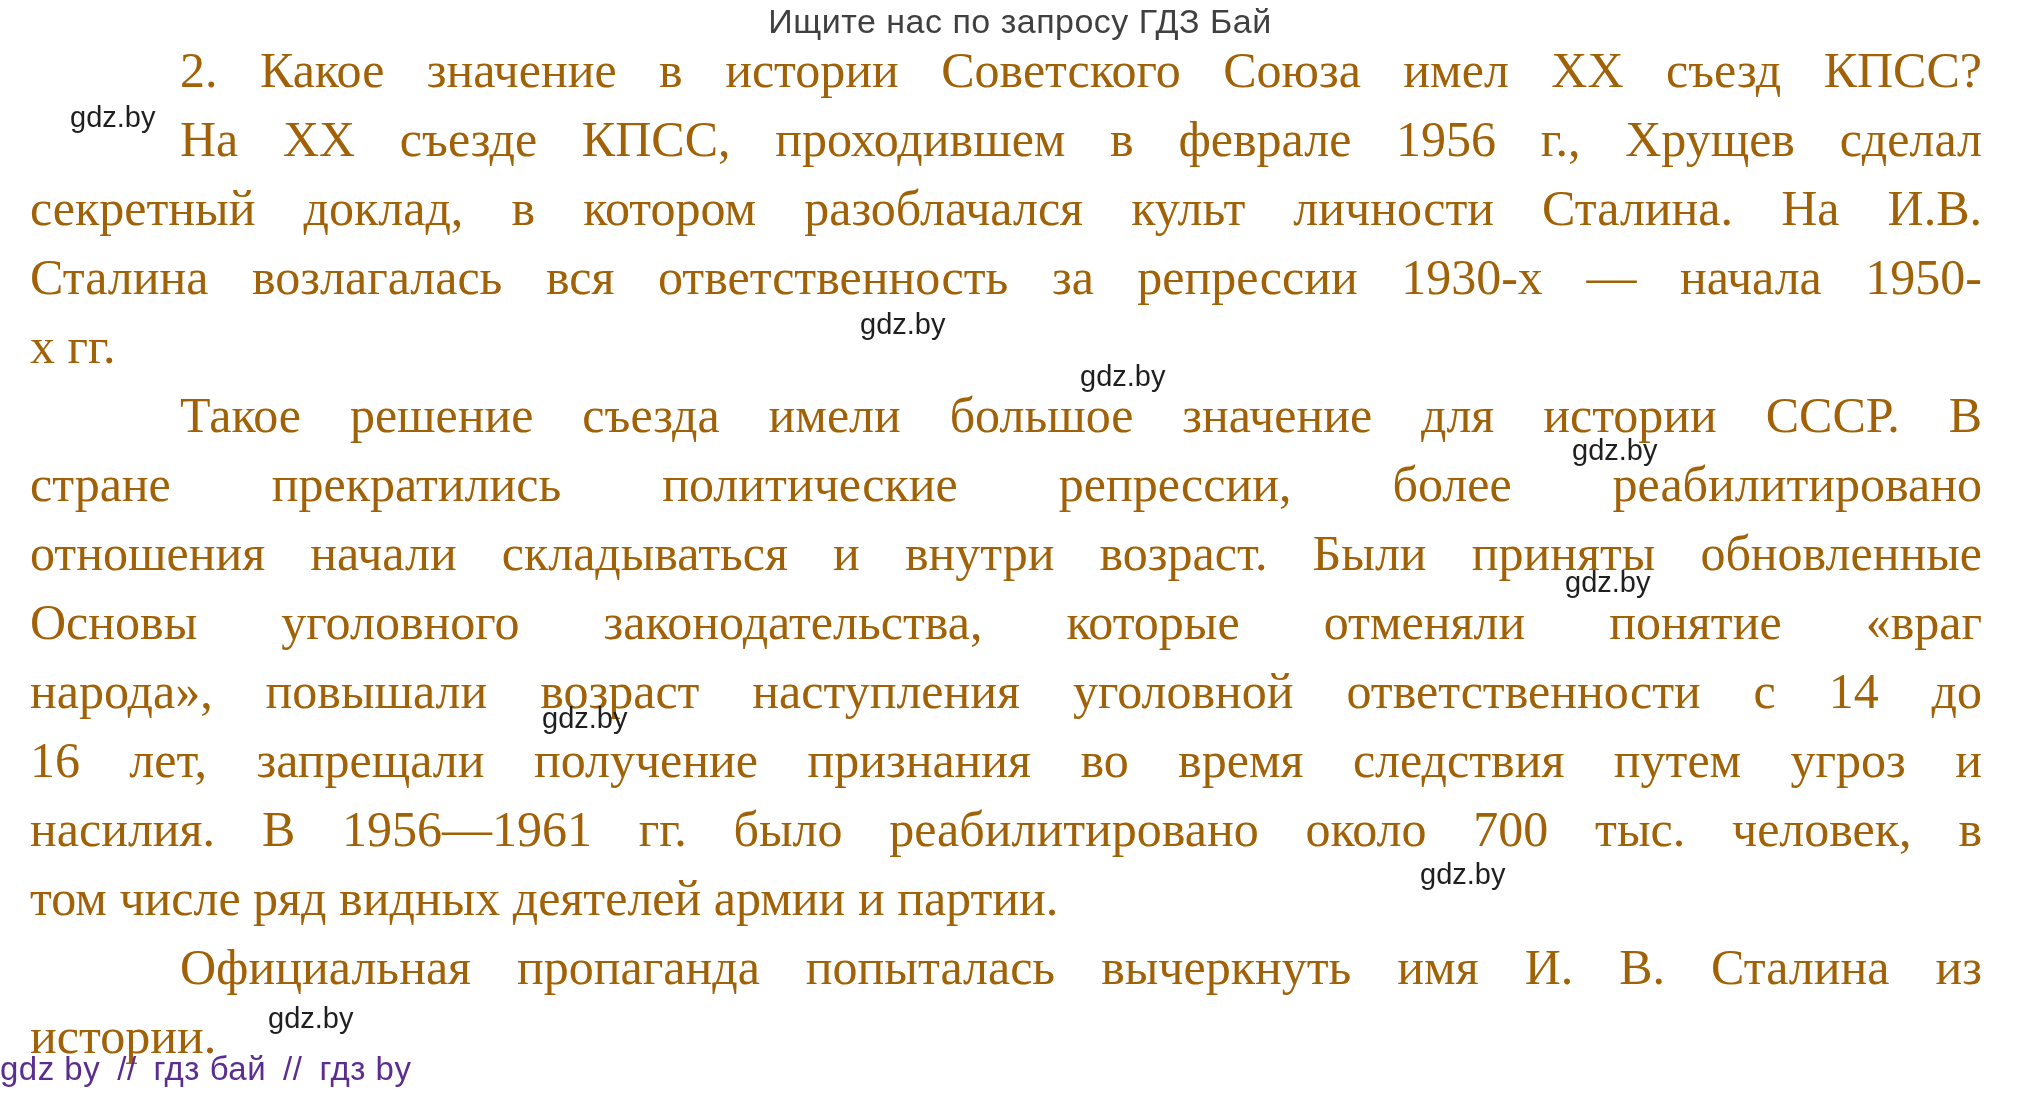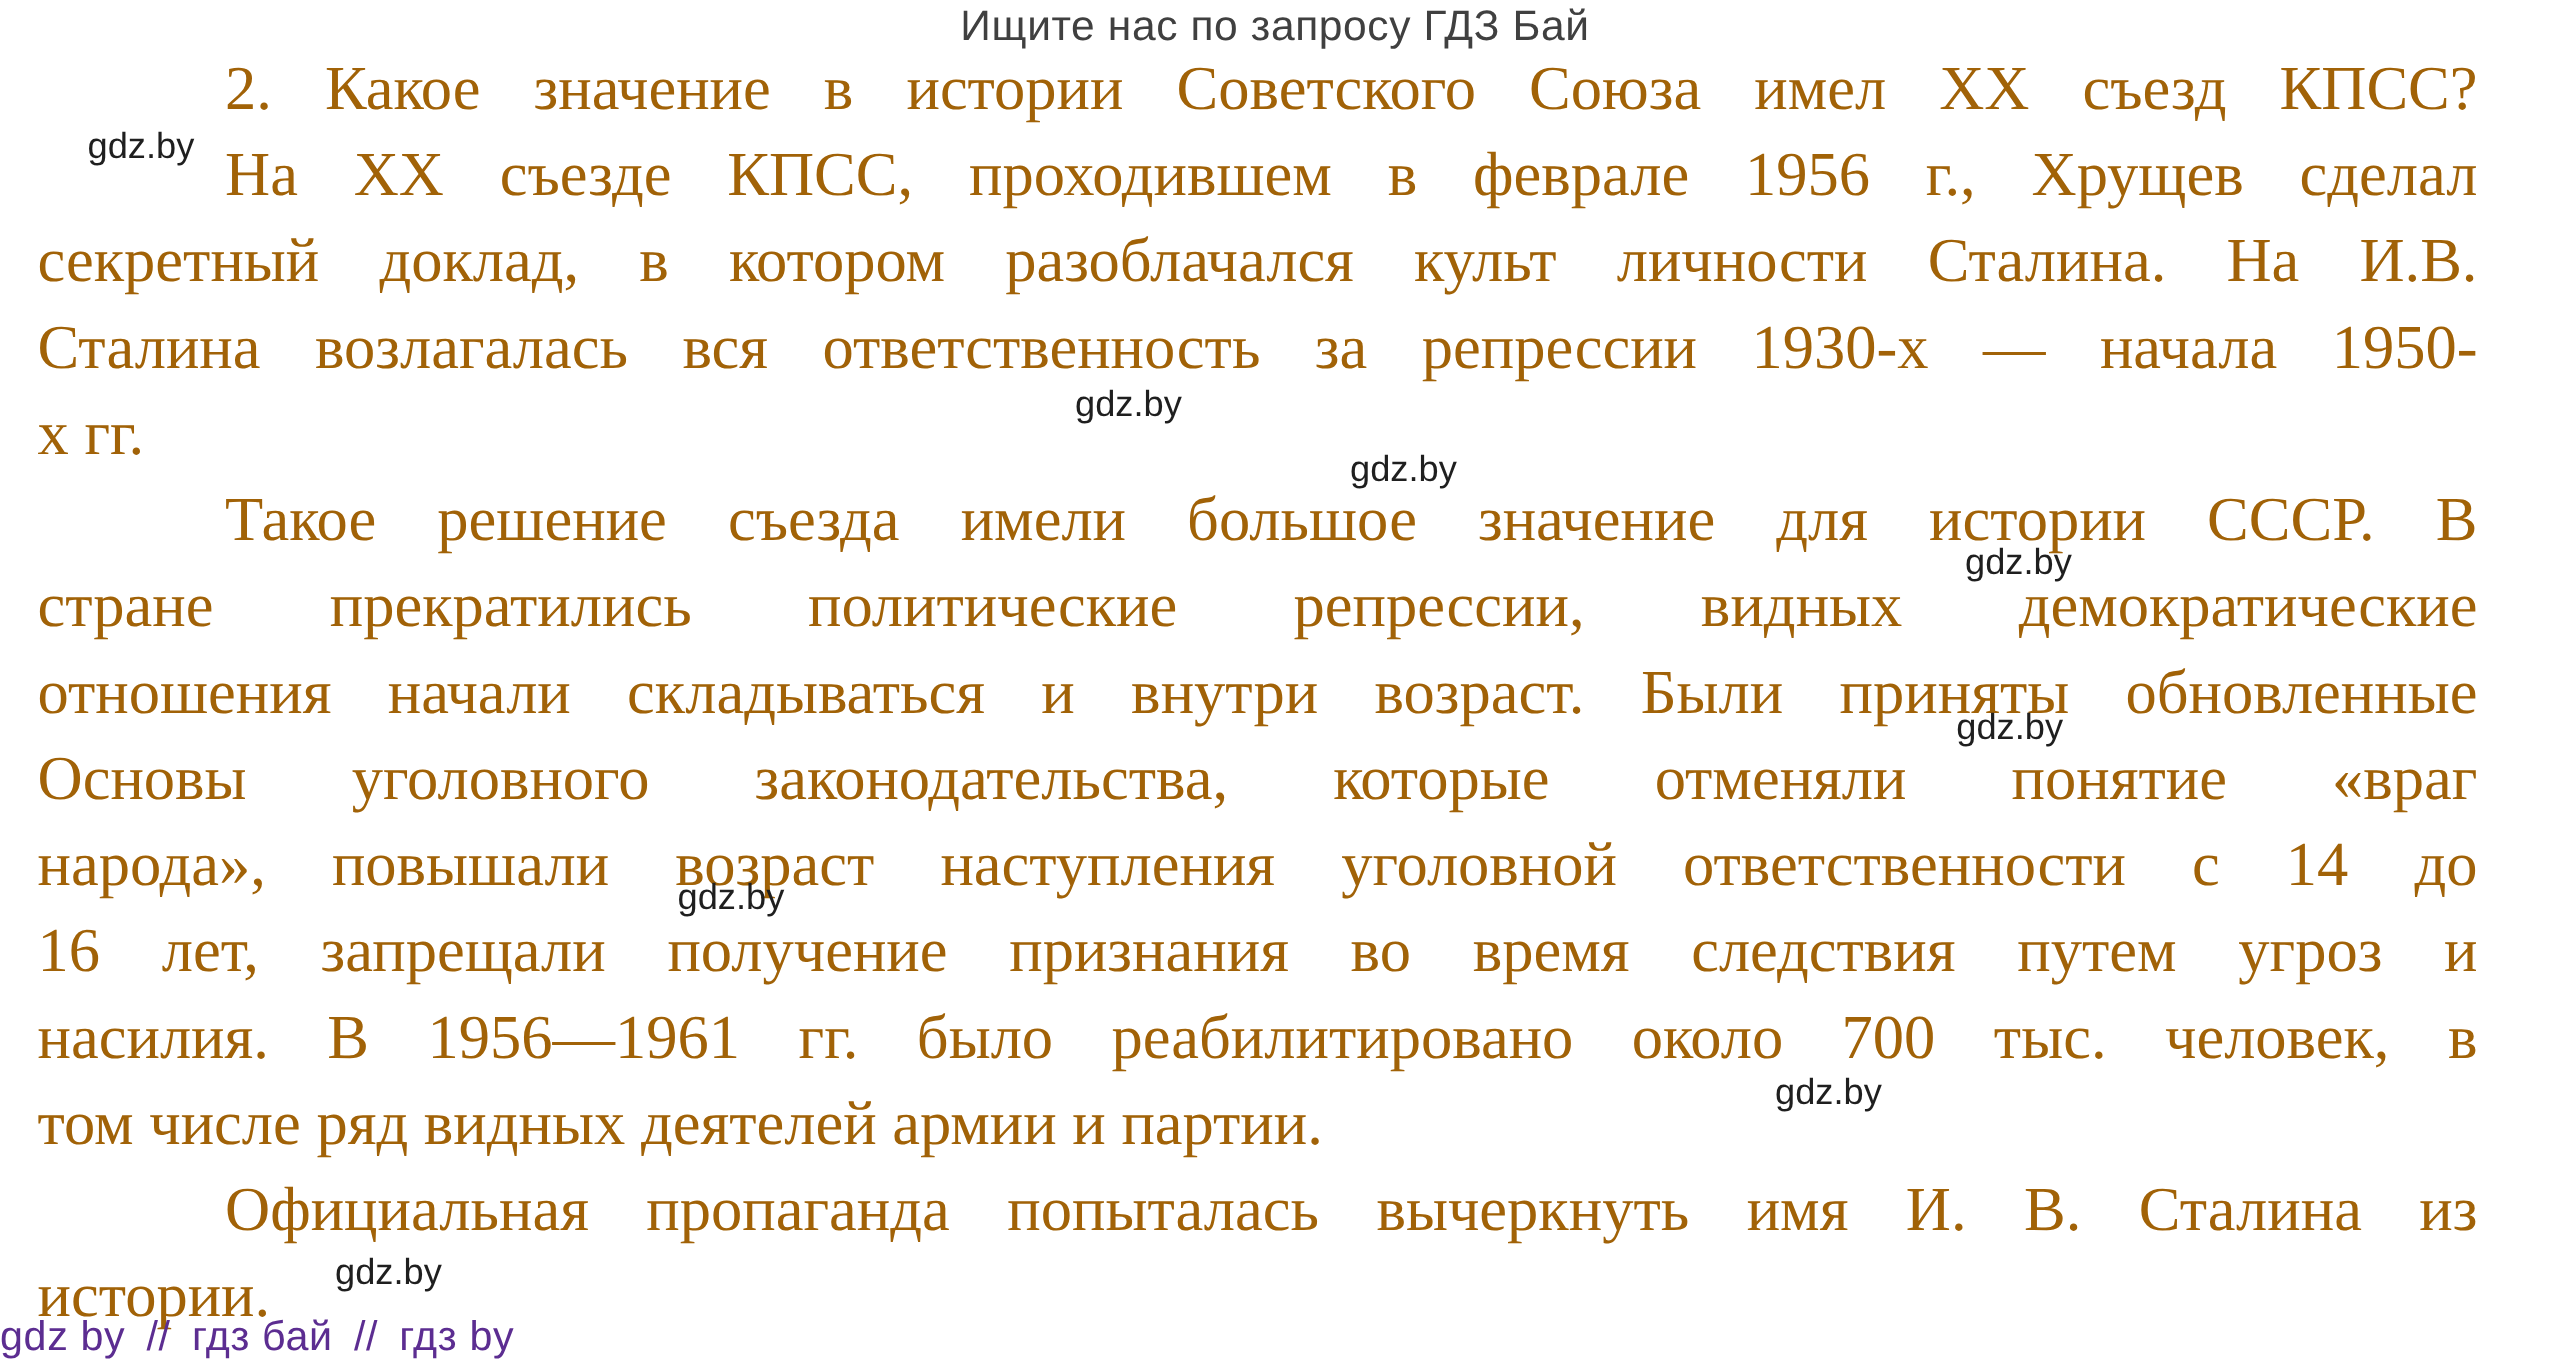--- a/index.html
+++ b/index.html
@@ -37,21 +37,21 @@
 
 <div class="promo" style="color: #404040;">Ищите нас по запросу ГДЗ Бай</div>
 
 <div class="doc">
     <div class="line just indent">2. Какое значение в истории Советского Союза имел XX съезд КПСС?</div>
     <div class="line just indent">На XX съезде КПСС, проходившем в феврале 1956 г., Хрущев сделал</div>
     <div class="line just">секретный доклад, в котором разоблачался культ личности Сталина. На И.В.</div>
     <div class="line just">Сталина возлагалась вся ответственность за репрессии 1930-х — начала 1950-</div>
     <div class="line">х гг.</div>
     <div class="line just indent">Такое решение съезда имели большое значение для истории СССР. В</div>
-    <div class="line just">стране прекратились политические репрессии, видных демократические</div>
+    <div class="line just">стране прекратились политические репрессии, более реабилитировано</div>
     <div class="line just">отношения начали складываться и внутри возраст. Были приняты обновленные</div>
     <div class="line just">Основы уголовного законодательства, которые отменяли понятие «враг</div>
     <div class="line just">народа», повышали возраст наступления уголовной ответственности с 14 до</div>
     <div class="line just">16 лет, запрещали получение признания во время следствия путем угроз и</div>
     <div class="line just">насилия. В 1956—1961 гг. было реабилитировано около 700 тыс. человек, в</div>
     <div class="line">том числе ряд видных деятелей армии и партии.</div>
     <div class="line just indent">Официальная пропаганда попыталась вычеркнуть имя И. В. Сталина из</div>
     <div class="line">истории.</div>
   </div>
 

